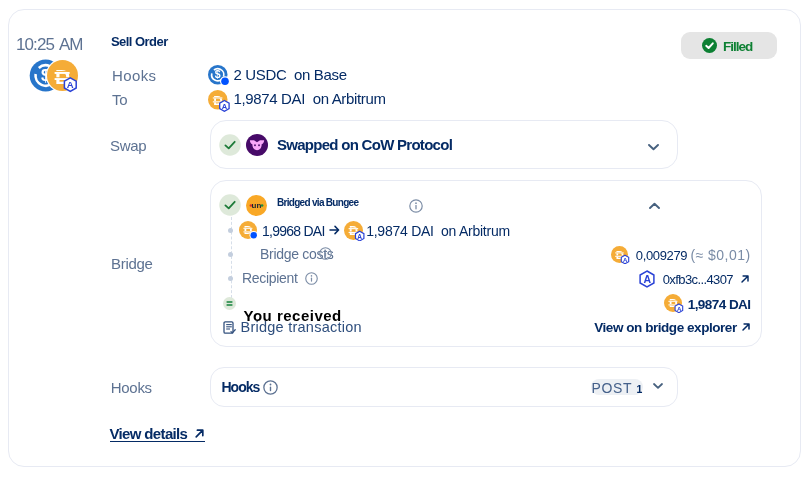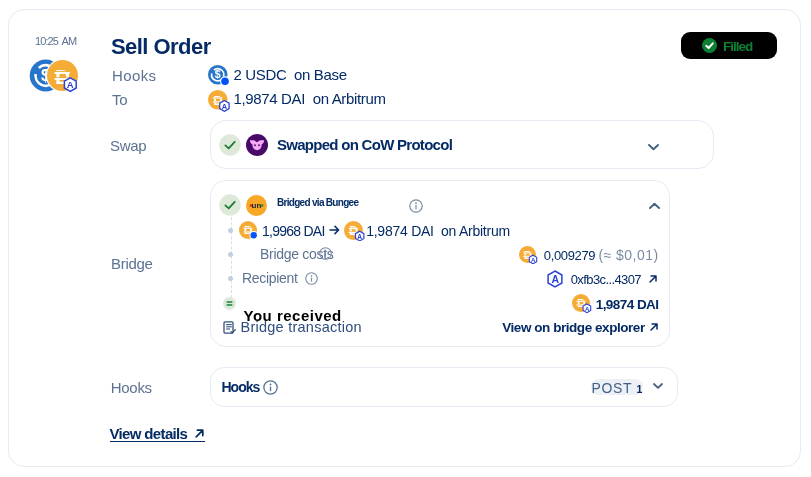--- a/index.html
+++ b/index.html
@@ -11,42 +11,42 @@
 .b { font-weight:bold; }
 .card { position:absolute; background:#fff; border:1px solid #E7EAF3; border-radius:16px; }
 .lbl { position:absolute; font-size:15px; color:#5D7292; letter-spacing:-0.3px; }
 .row-txt { white-space:nowrap; }
 svg { display:block; }
 </style>
 </head>
 <body>
 <div class="card" style="left:8px; top:9px; width:793px; height:458px;"></div>
 
-<div class="abs muted" style="left:35px; top:34.5px; font-size:11px; letter-spacing:-0.9px; word-spacing:2px;">10:25 AM</div>
+<div class="abs muted" style="left:16px; top:34.5px; font-size:17px; letter-spacing:-0.9px; word-spacing:2px;">10:25 AM</div>
 
 <svg class="abs" style="left:28px; top:57.5px;" width="52" height="36" viewBox="0 0 52 36">
   <circle cx="17.7" cy="17.5" r="16" fill="#2775CA"></circle>
   <circle cx="17.7" cy="17.5" r="10.2" fill="none" stroke="#fff" stroke-width="2.6" stroke-dasharray="25 7" stroke-dashoffset="-4" transform="rotate(24 17.7 17.5)"></circle>
   <text x="17.7" y="23.2" font-size="16.5" font-weight="bold" fill="#fff" text-anchor="middle" font-family="Liberation Sans">$</text>
   <circle cx="34.5" cy="17.5" r="16.7" fill="#fff"></circle>
   <circle cx="34.5" cy="17.5" r="15.5" fill="#F5AC37"></circle>
   <text x="34.7" y="25.5" font-size="21" font-weight="bold" fill="#fff" text-anchor="middle" font-family="Liberation Sans">D</text>
   <rect x="26" y="13.1" width="16.5" height="2.5" fill="#F5AC37"></rect>
   <rect x="26" y="19.3" width="16.5" height="2.5" fill="#F5AC37"></rect>
   <rect x="26.6" y="14" width="15" height="1.9" fill="#fff"></rect>
   <rect x="26.6" y="20.1" width="15" height="1.9" fill="#fff"></rect>
   <g transform="translate(42.3,26.6)">
     <polygon points="0,-6.8 5.9,-3.4 5.9,3.4 0,6.8 -5.9,3.4 -5.9,-3.4" fill="#fff" stroke="#2B43D6" stroke-width="1.5"></polygon>
     <text x="0" y="3.4" font-size="9.5" font-weight="bold" fill="#2B43D6" text-anchor="middle" font-family="Liberation Sans">A</text>
   </g>
 </svg>
 
-<div class="abs b" style="left:111px; top:34px; font-size:22px; letter-spacing:-0.55px;">Sell Order</div>
-
-<div class="abs" style="left:681px; top:32px; width:96px; height:27px; background:#000000; border-radius:9px;">
+<div class="abs b" style="left:111px; top:34px; font-size:13px; letter-spacing:-0.55px;">Sell Order</div>
+
+<div class="abs" style="left:681px; top:32px; width:96px; height:27px; background:#e5e5e5; border-radius:9px;">
   <svg class="abs" style="left:21px; top:6px;" width="15" height="15" viewBox="0 0 15 15">
     <circle cx="7.5" cy="7.5" r="7.5" fill="#0D8033"></circle>
     <polyline points="4.2,7.8 6.6,10 10.8,5.3" fill="none" stroke="#fff" stroke-width="1.9" stroke-linecap="round" stroke-linejoin="round"></polyline>
   </svg>
   <div class="abs b" style="left:42px; top:6.5px; font-size:13.5px; color:#0D8033; letter-spacing:-1.0px;">Filled</div>
 </div>
 
 <div class="lbl" style="left:112px; top:66.5px; letter-spacing:0.4px;">Hooks</div>
 <div class="lbl" style="left:112px; top:90.5px;">To</div>
 
@@ -67,39 +67,39 @@
   <rect x="4.8" y="7.4" width="9.6" height="1.1" fill="#fff"></rect>
   <rect x="4.8" y="11.3" width="9.6" height="1.1" fill="#fff"></rect>
   <g transform="translate(16.4,15.9)">
     <polygon points="0,-5.4 4.7,-2.7 4.7,2.7 0,5.4 -4.7,2.7 -4.7,-2.7" fill="#fff" stroke="#2B43D6" stroke-width="1.3"></polygon>
     <text x="0" y="2.7" font-size="7.5" font-weight="bold" fill="#2B43D6" text-anchor="middle" font-family="Liberation Sans">A</text>
   </g>
 </svg>
 <div class="abs row-txt" style="left:233.5px; top:90px; font-size:15px; letter-spacing:-0.35px;">1,9874 DAI&nbsp; on Arbitrum</div>
 
 <div class="lbl" style="left:110px; top:137px;">Swap</div>
-<div class="card" style="left:210px; top:120px; width:504px; height:49px;">
+<div class="card" style="left:210px; top:120px; width:468px; height:49px;">
   <svg class="abs" style="left:7.5px; top:13px;" width="22" height="22" viewBox="0 0 22 22">
     <circle cx="11" cy="11" r="10.75" fill="#DEE9DA"></circle>
     <polyline points="6.4,11.4 9.7,14.4 15.7,7.8" fill="none" stroke="#1E7B39" stroke-width="1.8" stroke-linecap="round" stroke-linejoin="round"></polyline>
   </svg>
   <svg class="abs" style="left:35px; top:13px;" width="22" height="22" viewBox="0 0 24 24">
     <circle cx="12" cy="12" r="12" fill="#470A68"></circle>
     <path d="M4.2 6.9 L8.7 6.9 L12 8.9 L15.3 6.9 L19.8 6.9 C19.8 9 18.7 10.6 17.1 11.3 C17.1 14.8 15.5 17.7 12 17.7 C8.5 17.7 6.9 14.8 6.9 11.3 C5.3 10.6 4.2 9 4.2 6.9 Z" fill="#F9A7F9"></path>
     <circle cx="9.8" cy="12.3" r="1.0" fill="#470A68"></circle>
     <circle cx="14.2" cy="12.3" r="1.0" fill="#470A68"></circle>
   </svg>
   <div class="abs b row-txt" style="left:66px; top:15px; font-size:15px; letter-spacing:-0.72px;">Swapped on CoW Protocol</div>
 </div>
 <svg class="abs" style="left:647.5px; top:143.5px;" width="11" height="7" viewBox="0 0 11 7">
   <polyline points="1,1 5.5,5.3 10,1" fill="none" stroke="#47617F" stroke-width="1.9" stroke-linecap="round" stroke-linejoin="round"></polyline>
 </svg>
 
 <div class="lbl" style="left:111px; top:254.5px;">Bridge</div>
-<div class="card" style="left:210px; top:180px; width:460px; height:167px;">
+<div class="card" style="left:210px; top:180px; width:552px; height:167px;">
 
   <div class="abs" style="left:19.5px; top:36px; height:81px; border-left:1.5px dashed #D6DEE9;"></div>
 
   <svg class="abs" style="left:8px; top:13px;" width="22" height="22" viewBox="0 0 22 22">
     <circle cx="11" cy="11" r="10.75" fill="#DEE9DA"></circle>
     <polyline points="6.4,11.4 9.7,14.4 15.7,7.8" fill="none" stroke="#1E7B39" stroke-width="1.8" stroke-linecap="round" stroke-linejoin="round"></polyline>
   </svg>
   <svg class="abs" style="left:35px; top:13.5px;" width="21" height="21" viewBox="0 0 21 21">
     <circle cx="10.5" cy="10.5" r="10.5" fill="#F9A826"></circle>
     <circle cx="4.9" cy="10.5" r="1.3" fill="#D93025"></circle>

